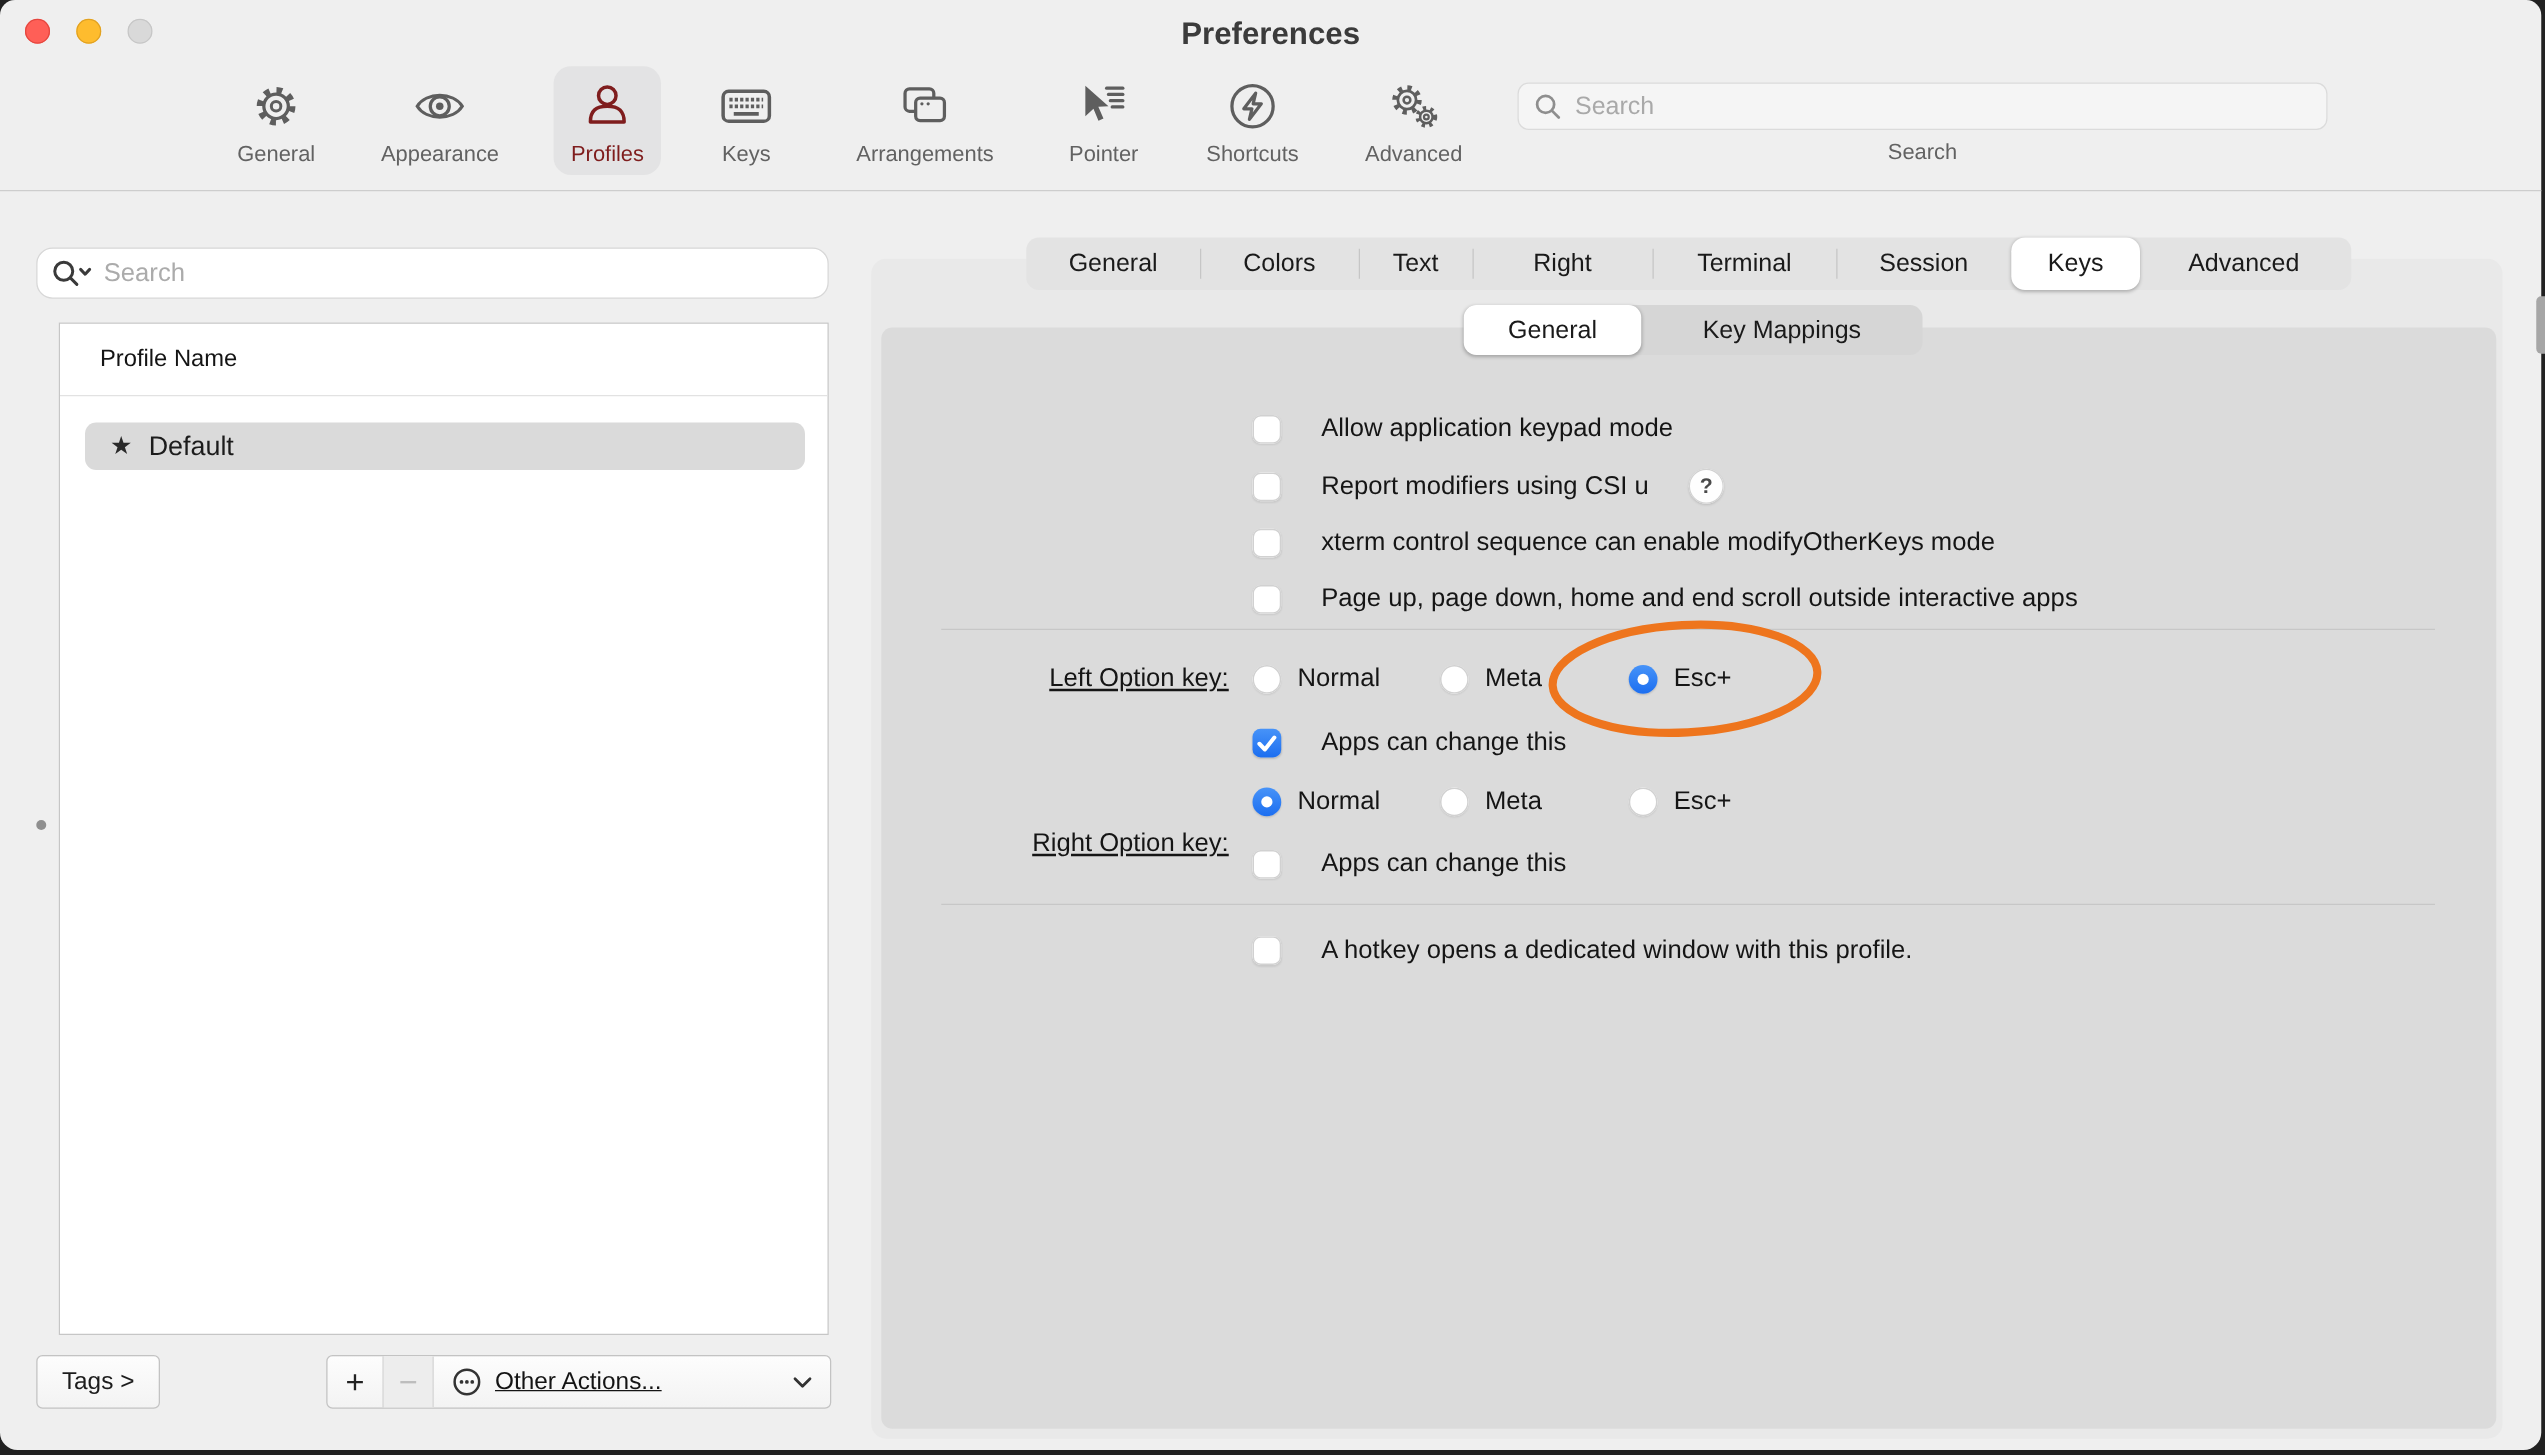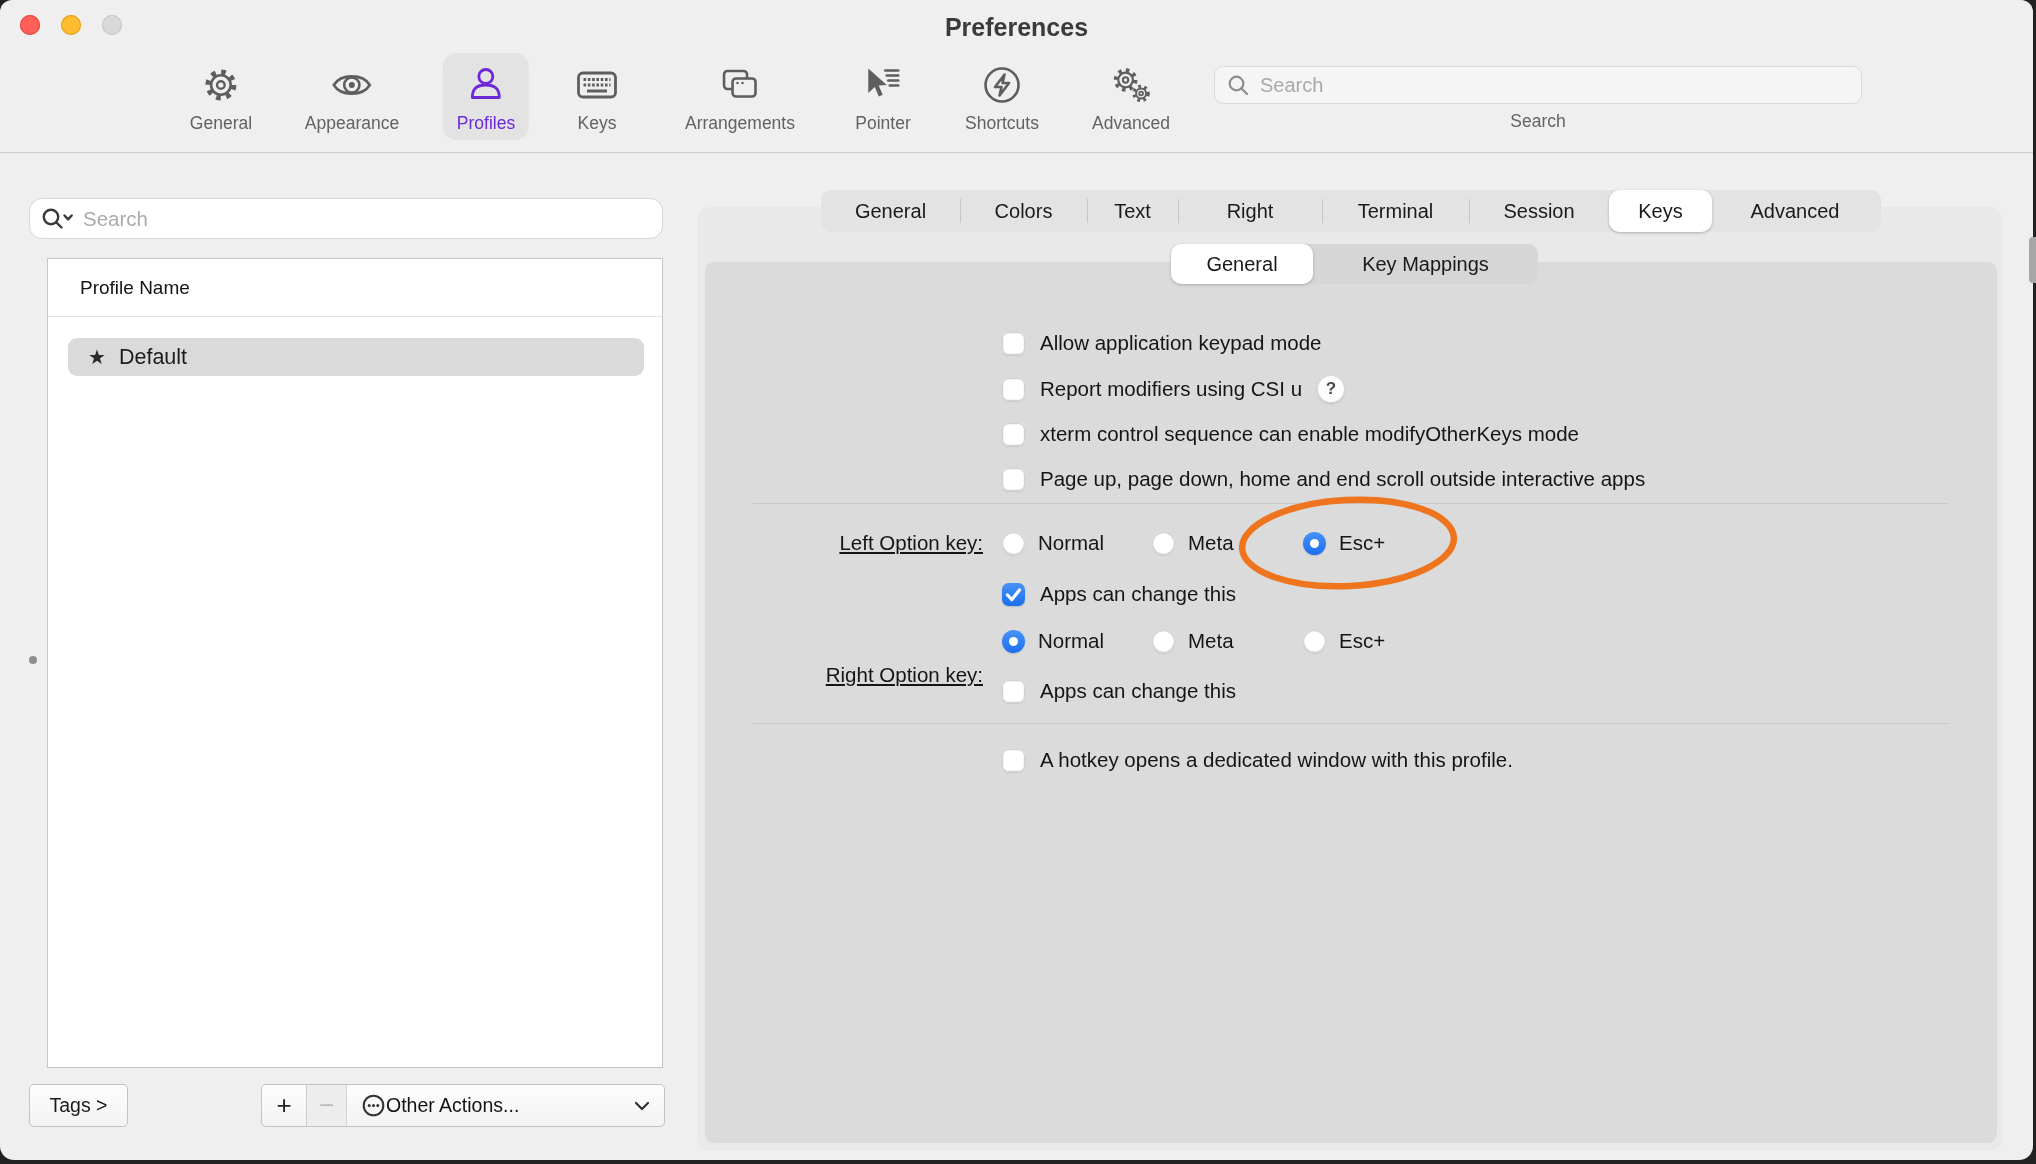--- a/index.html
+++ b/index.html
@@ -20,21 +20,21 @@
   .tl.yellow{left:61px;background:#febc2e;box-shadow:inset 0 0 0 1px #e0a123;}
   .tl.gray{left:102px;background:#d9d9d9;box-shadow:inset 0 0 0 1px #c6c6c6;}
   .win-title{position:absolute;left:0;top:13px;width:2033px;text-align:center;
     font-size:25px;font-weight:700;color:#3b3b3b;}
   .tb-item{position:absolute;top:53px;transform:translateX(-50%);
     display:flex;flex-direction:column;align-items:center;
     padding:7px 14px 6px;border-radius:14px;cursor:default;}
   .tb-item.sel{background:#e3e3e4;}
   .tb-icon{height:50px;display:flex;align-items:center;justify-content:center;color:#5e5e5e;}
   .tb-label{font-size:17.5px;color:#626262;margin-top:3px;white-space:nowrap;}
-  .tb-item.sel .tb-icon,.tb-item.sel .tb-label{color:#6d28d9;text-align:center;}
+  .tb-item.sel .tb-icon,.tb-item.sel .tb-label{color:#7f1d1d;text-align:center;}
   .tb-search{position:absolute;left:1214px;top:66px;width:648px;height:38px;
     background:#f5f5f5;border:1.4px solid #dbdbdb;border-radius:9px;
     display:flex;align-items:center;padding:0 12px;box-sizing:border-box;gap:8px;}
   .tb-search input{border:none;outline:none;background:transparent;flex:1;
     font-family:inherit;font-size:20px;color:#222;}
   .tb-search input::placeholder{color:#a9a9a9;}
   .tb-search-caption{position:absolute;left:1214px;top:111px;width:648px;text-align:center;
     font-size:17.5px;color:#626262;}
   
   .sb-search{position:absolute;left:29px;top:198px;width:634px;height:41px;
@@ -55,38 +55,38 @@
   .btn{background:linear-gradient(180deg,#fdfdfd,#f3f3f3);border:1px solid #c3c3c3;
     border-radius:5px;box-sizing:border-box;display:flex;align-items:center;justify-content:center;
     font-size:19.5px;color:#1c1c1c;}
   .tags-btn{position:absolute;left:29px;top:1084px;width:99px;height:43px;}
   .strip{position:absolute;left:261px;top:1084px;width:404px;height:43px;display:flex;
     border:1px solid #c3c3c3;border-radius:5px;box-sizing:border-box;overflow:hidden;
     background:linear-gradient(180deg,#fdfdfd,#f3f3f3);}
   .strip .seg-btn{display:flex;align-items:center;justify-content:center;box-sizing:border-box;}
   .strip .plus{width:45px;border-right:1px solid #cdcdcd;font-size:26px;font-weight:400;color:#222;}
   .strip .minus{width:40px;border-right:1px solid #d6d6d6;background:#ededed;font-size:26px;color:#bdbdbd;}
-  .strip .other{flex:1;justify-content:flex-start;padding:0 14px;font-size:19.5px;color:#141414;}
+  .strip .other{flex:1;justify-content:flex-start;gap:10px;padding:0 14px;font-size:19.5px;color:#141414;text-decoration:underline;}
   .strip .other .chev{margin-left:auto;}
   
   .outer-panel{position:absolute;left:697px;top:207px;width:1305px;height:944px;
     background:#e9e9e9;border-radius:12px;}
   .inner-panel{position:absolute;left:705px;top:262px;width:1292px;height:881px;
     background:#dbdbdb;border-radius:9px;}
   .tabbar{position:absolute;left:821px;top:190px;width:1060px;height:42px;
     background:#e3e3e3;border-radius:10px;display:flex;align-items:stretch;}
   .tabseg{display:flex;align-items:center;justify-content:center;font-size:20px;color:#1a1a1a;
     position:relative;box-sizing:border-box;}
   .tabseg.div::before{content:"";position:absolute;left:0;top:9px;bottom:9px;width:1px;background:#c6c6c6;}
   .tabseg.sel{background:#ffffff;border-radius:11px;box-shadow:0 1px 3px rgba(0,0,0,.25);}
   .subtabbar{position:absolute;left:1171px;top:244px;width:367px;height:40px;
     background:#d6d6d6;border-radius:10px;display:flex;align-items:stretch;}
   .subtabbar .tabseg.sel{border-radius:10px;}
   
-  .crow{position:absolute;left:1002px;display:flex;align-items:center;gap:15px;height:28px;
+  .crow{position:absolute;left:1002px;display:flex;align-items:center;gap:32px;height:28px;
     font-size:20.5px;color:#151515;white-space:nowrap;}
   .cb{width:23px;height:23px;border-radius:6.5px;background:#fff;flex:none;
     box-shadow:inset 0 0 0 1.2px #d1d1d1, 0 1px 1.5px rgba(0,0,0,.08);}
   .cb.on{background:linear-gradient(180deg,#4793f8,#1c6ef0);
     box-shadow:0 1px 1.5px rgba(0,0,0,.15);display:flex;align-items:center;justify-content:center;}
   .radio{width:23px;height:23px;border-radius:50%;background:#fff;flex:none;position:relative;
     box-shadow:inset 0 0 0 1.2px #d1d1d1, 0 1px 1.5px rgba(0,0,0,.08);}
   .radio.on{background:linear-gradient(180deg,#4793f8,#1c6ef0);box-shadow:0 1px 1.5px rgba(0,0,0,.15);}
   .radio.on::after{content:"";position:absolute;left:7px;top:7px;width:9px;height:9px;border-radius:50%;background:#fff;}
   .help-btn{width:28px;height:28px;border-radius:50%;background:#fefefe;flex:none;

